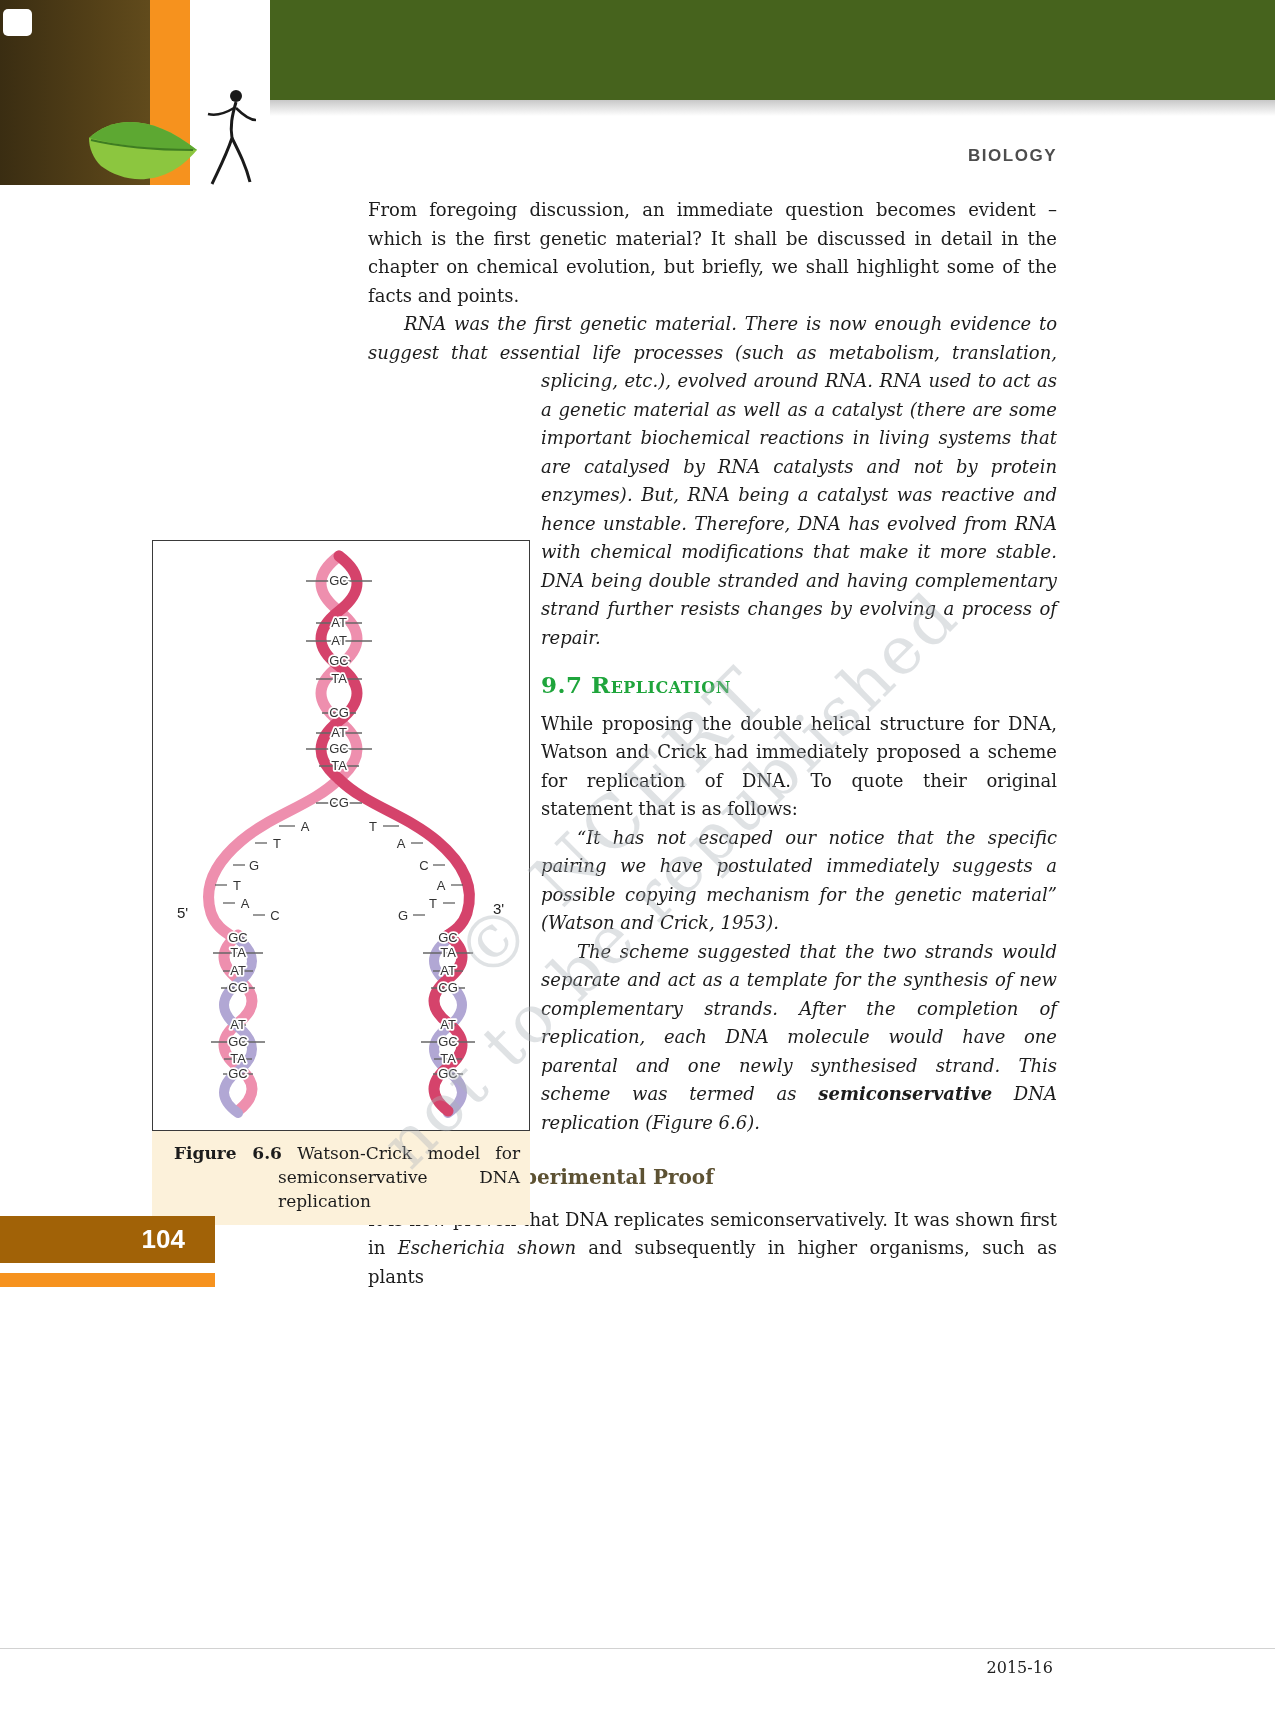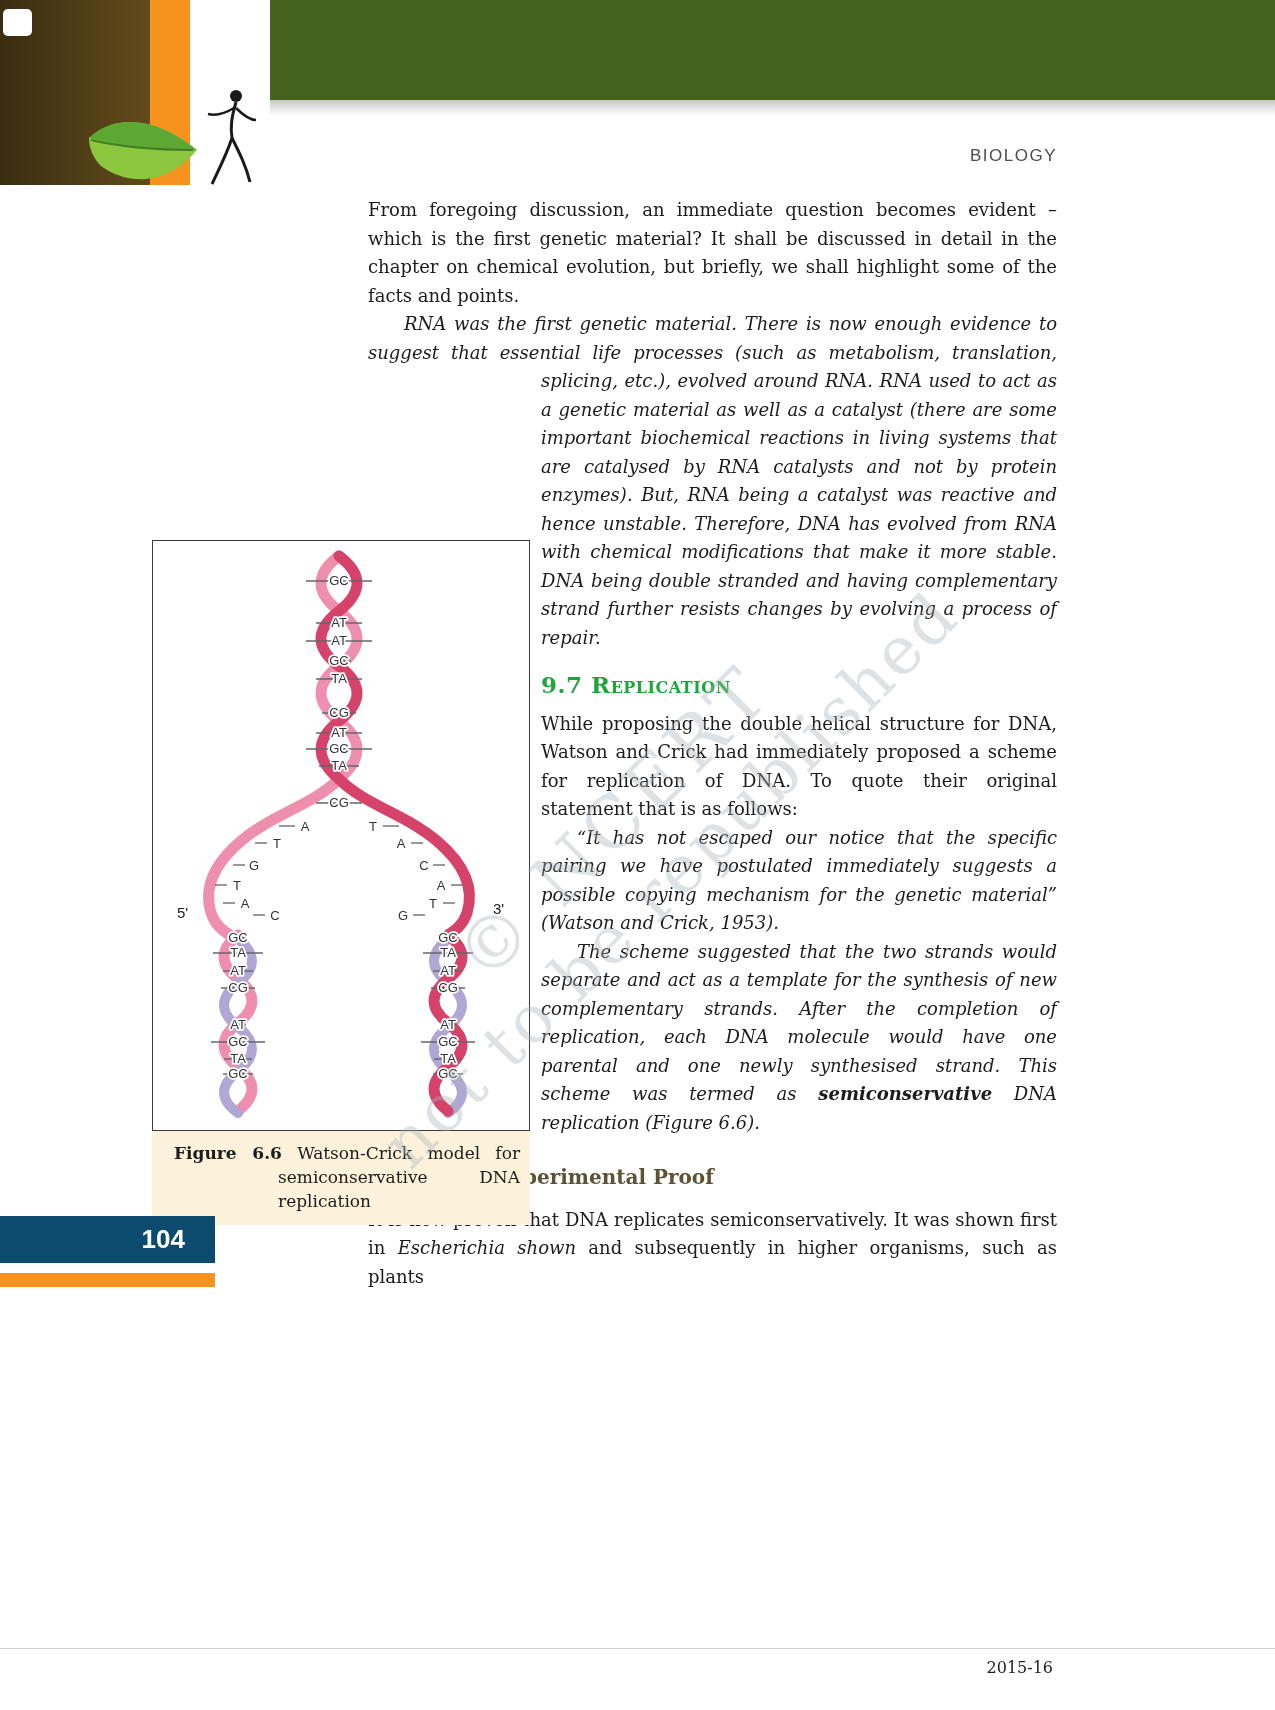--- a/index.html
+++ b/index.html
@@ -15,21 +15,21 @@
     background:linear-gradient(90deg,#3a2d12 0%, #564218 55%, #6b5320 100%); }
   .white-tab { position:absolute; left:3px; top:9px; width:29px; height:27px;
     background:#fff; border-radius:5px; }
   .orange-stripe { position:absolute; left:150px; top:0; width:40px; height:185px; background:#f6921e; }
   .leaf-wrap { position:absolute; left:85px; top:110px; }
   .dancer-wrap { position:absolute; left:206px; top:86px; }
   .green-bar { position:absolute; left:270px; top:0; width:1005px; height:100px; background:#46631d; }
   .green-bar-shadow { position:absolute; left:270px; top:100px; width:1005px; height:16px;
     background:linear-gradient(#c8c8c8, rgba(255,255,255,0)); }
   .biology-label { position:absolute; top:146px; right:218px;
-    font-family:"Liberation Sans",sans-serif; font-weight:normal; font-size:17px;
+    font-family:"Liberation Sans",sans-serif; font-weight:bold; font-size:17px;
     letter-spacing:1.5px; color:#4d4d4d; }
 
   
   .content { position:absolute; left:368px; top:196px; width:689px;
     font-size:18px; line-height:28.5px; text-align:justify; }
   .content p { margin:0; }
   .content p.indent { text-indent:36px;font-style:italic; }
   h2.green-heading { font-size:23px; font-weight:bold; color:#1fa53c;
     font-variant:small-caps; letter-spacing:.5px; margin:19px 0 10px; }
   h3.brown-heading { font-size:20px; font-weight:bold; color:#5d5233;
@@ -51,21 +51,21 @@
   .tick { stroke:#555; stroke-width:1.2; }
   .pair { font:13px "Liberation Sans",sans-serif; fill:#333; text-anchor:middle;
     paint-order:stroke; stroke:#fff; stroke-width:3.5px; stroke-linejoin:round; }
   .base { font:13px "Liberation Sans",sans-serif; fill:#333; text-anchor:middle;
     paint-order:stroke; stroke:#fff; stroke-width:3px; stroke-linejoin:round; }
   .prime { font:15px "Liberation Sans",sans-serif; fill:#222;
     paint-order:stroke; stroke:#fff; stroke-width:3px; }
 
   
   .pageno-box { position:absolute; left:0; top:1216px; width:215px; height:47px;
-    background:#0c4a6e; color:#fff; font-family:"Liberation Sans",sans-serif;
+    background:#a16207; color:#fff; font-family:"Liberation Sans",sans-serif;
     font-weight:bold; font-size:26px; line-height:47px; text-align:right; padding-right:30px; }
   .pageno-strip { position:absolute; left:0; top:1273px; width:215px; height:14px; background:#f6921e; }
   .footer-line { position:absolute; left:0; top:1648px; width:1275px; border-top:1px solid #d2d2d2; }
   .footer-year { position:absolute; top:1658px; right:222px; font-size:16px; color:#222; }
 
   
   .watermark { position:absolute; left:140px; top:430px; width:1000px; height:840px;
     display:flex; flex-direction:column; justify-content:center; align-items:center;
     transform:rotate(-45deg); color:#aeb4bb; opacity:.38; pointer-events:none; z-index:9;
     font-family:"DejaVu Serif",serif; }

